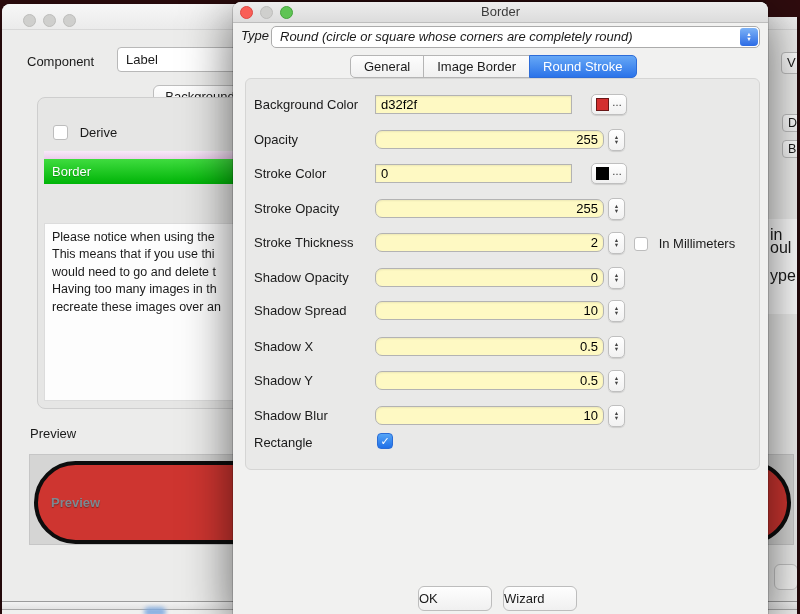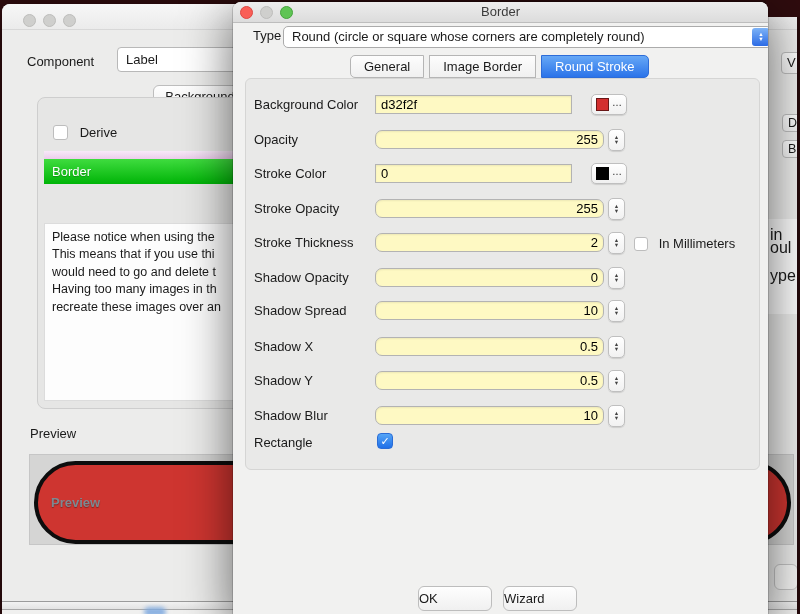--- a/index.html
+++ b/index.html
@@ -80,31 +80,31 @@
             background:#f1f1f0; border-radius:8px 8px 0 0; overflow:hidden;
             box-shadow:0 12px 50px rgba(0,0,0,.6), 0 0 0 1px rgba(0,0,0,.15); z-index:3; }
   .dialog .titlebar { position:absolute; left:0; right:0; top:0; height:21px;
             background:linear-gradient(#ededed,#dcdcdc); border-bottom:1px solid #bdbdbd; }
   .dialog .titlebar .title { text-align:center; line-height:20px; color:#3c3c3c; }
   .dl-light { position:absolute; top:4px; width:13px; height:13px; border-radius:50%; }
   .dl-close { left:7px;  background:#f95e56; border:1px solid #dd4742; }
   .dl-min   { left:27px; background:#cfcfcd; border:1px solid #bdbdbb; }
   .dl-zoom  { left:47px; background:#5fc454; border:1px solid #45a43c; }
 
-  .type-row { position:absolute; left:16px; top:23px; right:0; height:24px; }
+  .type-row { position:absolute; left:4px; top:23px; right:0; height:24px;font-style:italic; }
   .type-label { position:absolute; left:4px; top:3px; }
   .type-select { position:absolute; left:34px; top:1px; width:489px; height:22px;
                  background:#fff; border:1px solid #ababab; border-radius:5px;
                  line-height:20px; padding-left:8px; white-space:nowrap; overflow:hidden; }
   .type-stepper { position:absolute; right:1px; top:1px; bottom:1px; width:18px;
                   background:linear-gradient(#7db3f7,#2c6be5); border-radius:3px 4px 4px 3px;
                   display:flex; flex-direction:column; align-items:center; justify-content:center;
                   color:#fff; font-size:5.5px; line-height:5px; }
 
-  .tabs { position:absolute; left:117px; top:53px; height:23px; display:flex;gap:6px; }
+  .tabs { position:absolute; left:117px; top:53px; height:23px; display:flex; }
   .tab  { background:linear-gradient(#fdfdfd,#f0f0f0); border:1px solid #b5b5b5;
           margin-left:-1px; padding:0 13px; line-height:21px; }
   .tab:first-child { border-radius:5px 0 0 5px; margin-left:0; }
   .tab.selected { background:linear-gradient(#66a8f6,#2b73e9); border-color:#2d6cd8;
                   color:#fff; border-radius:0 5px 5px 0; }
 
   .form-panel { position:absolute; left:12px; top:76px; width:515px; height:392px;
                 background:#e9e9e8; border:1px solid #d5d5d4; border-radius:6px; }
   .row { position:absolute; left:0; width:100%; height:22px; }
   .flabel { position:absolute; left:8px; line-height:19px; }

